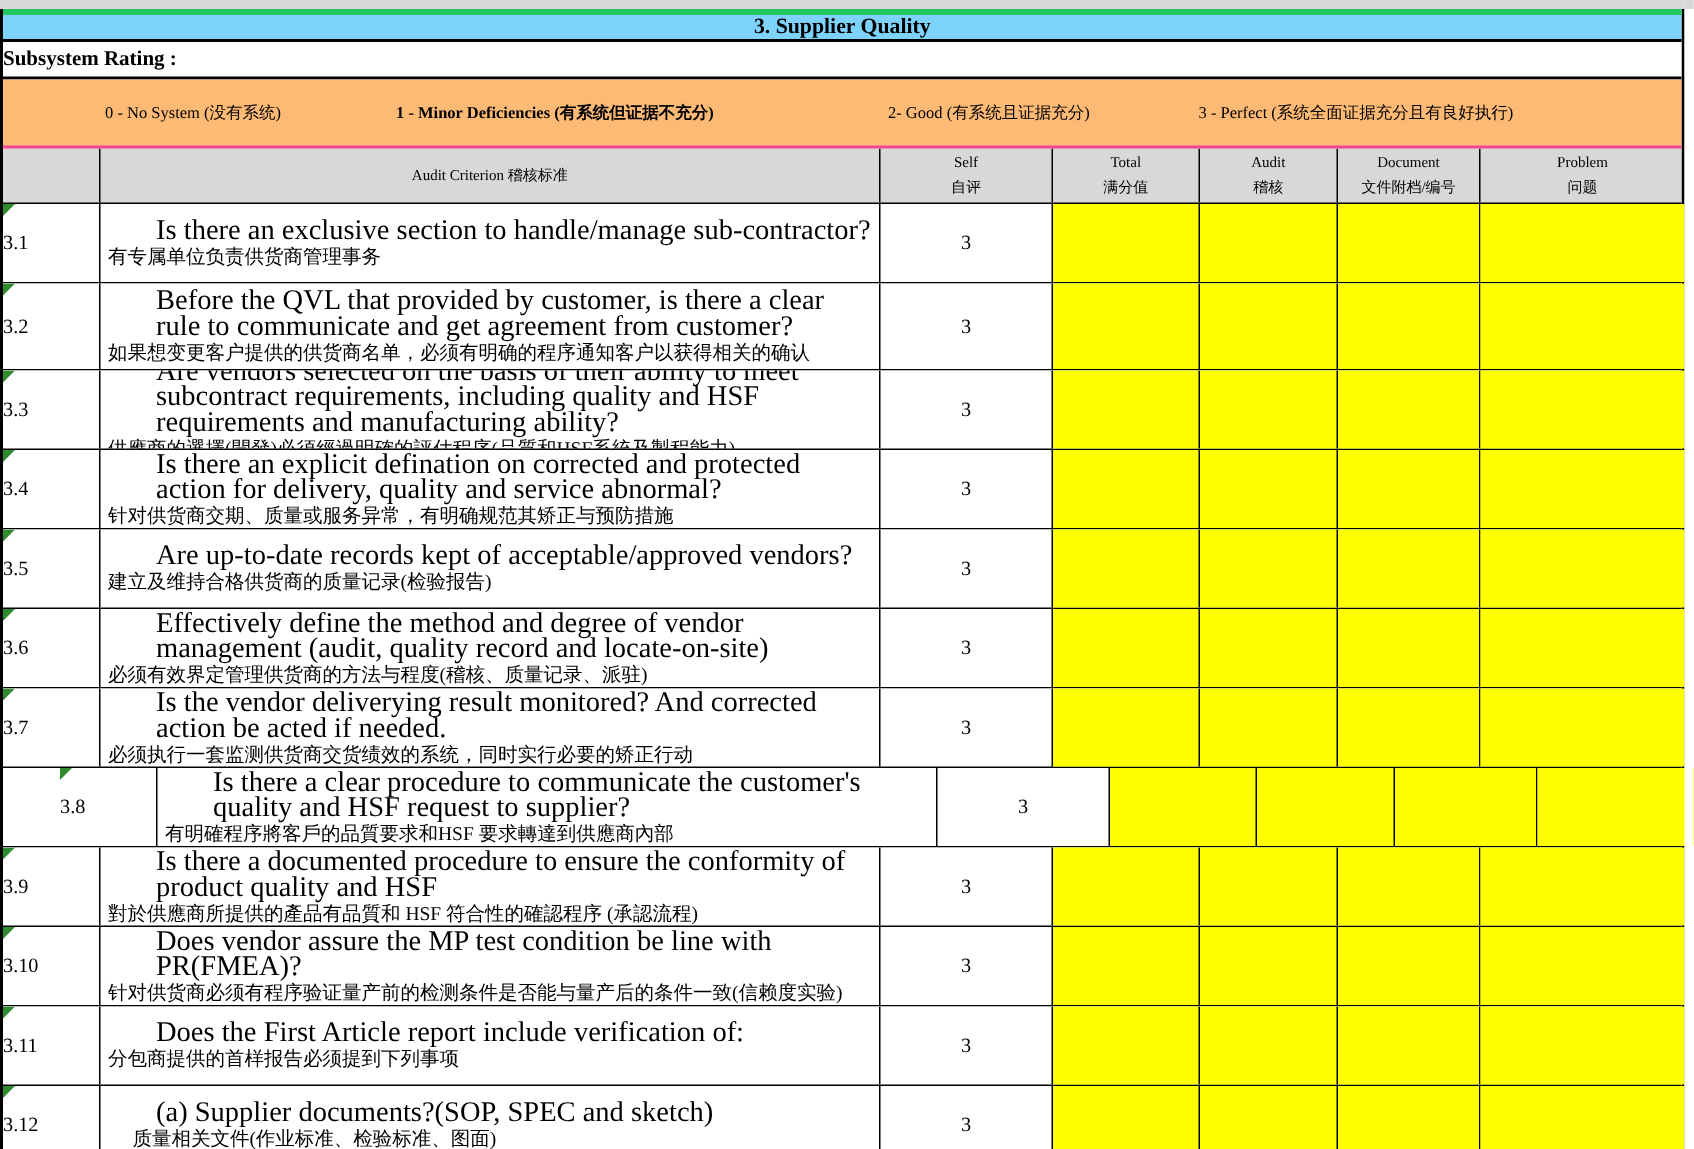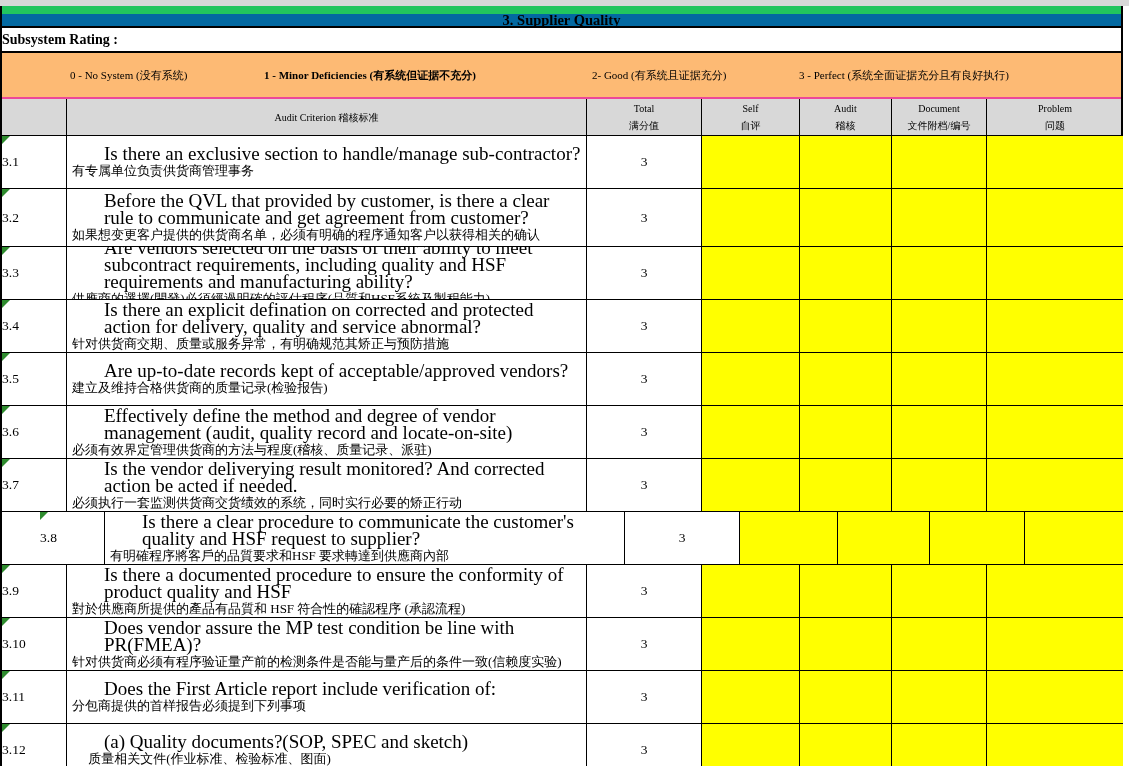--- a/index.html
+++ b/index.html
@@ -13,25 +13,25 @@
   #topstrip { height: 6px; width: 1129px; background: #d8d8d8; }
   #table-wrap {
     width: 1123px;
     border-left: 2px solid #000;
     border-right: 2px solid #000;
     background: #fff;
   }
   
   .title-row {
     height: 22px;
-    border-top: 8px solid #22c55e;
+    border-top: 4px solid #22c55e;
     border-bottom: 2px solid #000;
     display: flex; align-items: center; justify-content: center;
     font-weight: bold; font-size: 14.5px;
-    background: #0369a1;
+    background: #7dd3fc;
   }
   
   .subsystem-row {
     height: 25px;
     border-bottom: 2px solid #000;
     display: flex; align-items: center;
     padding-left: 0;
     font-weight: bold; font-size: 14px;
     background: #ffffff;
   }
@@ -116,28 +116,28 @@
     </div>
 
     <div class="grid header-row">
       <div class="header-cell">
         <span></span>
       </div>
       <div class="header-cell">
         <span>Audit Criterion 稽核标准</span>
       </div>
       <div class="header-cell">
+        <span>Self</span>
+        <span>自评</span>
+      </div>
+      <div class="header-cell">
         <span>Total</span>
         <span>满分值</span>
       </div>
       <div class="header-cell">
-        <span>Self</span>
-        <span>自评</span>
-      </div>
-      <div class="header-cell">
         <span>Audit</span>
         <span>稽核</span>
       </div>
       <div class="header-cell">
         <span>Document</span>
         <span>文件附档/编号</span>
       </div>
       <div class="header-cell">
         <span>Problem</span>
         <span>问题</span>
@@ -320,21 +320,21 @@
     <div class="cell score-cell doc"></div>
     <div class="cell score-cell problem"></div>
   </div>
 
   <div class="grid data-row" style="height: 53px;">
     <div class="cell num-cell">
       <span class="tri"></span>
       <span class="num-text">3.12</span>
     </div>
     <div class="cell q-cell">
-      <div class="q-en">(a) Quality documents?(SOP, SPEC and sketch)</div>
+      <div class="q-en">(a) Supplier documents?(SOP, SPEC and sketch)</div>
       <div class="q-zh">　 质量相关文件(作业标准、检验标准、图面)</div>
     </div>
     <div class="cell total-cell">3</div>
     <div class="cell score-cell self"></div>
     <div class="cell score-cell audit"></div>
     <div class="cell score-cell doc"></div>
     <div class="cell score-cell problem"></div>
   </div>
 </div>
   </div>

